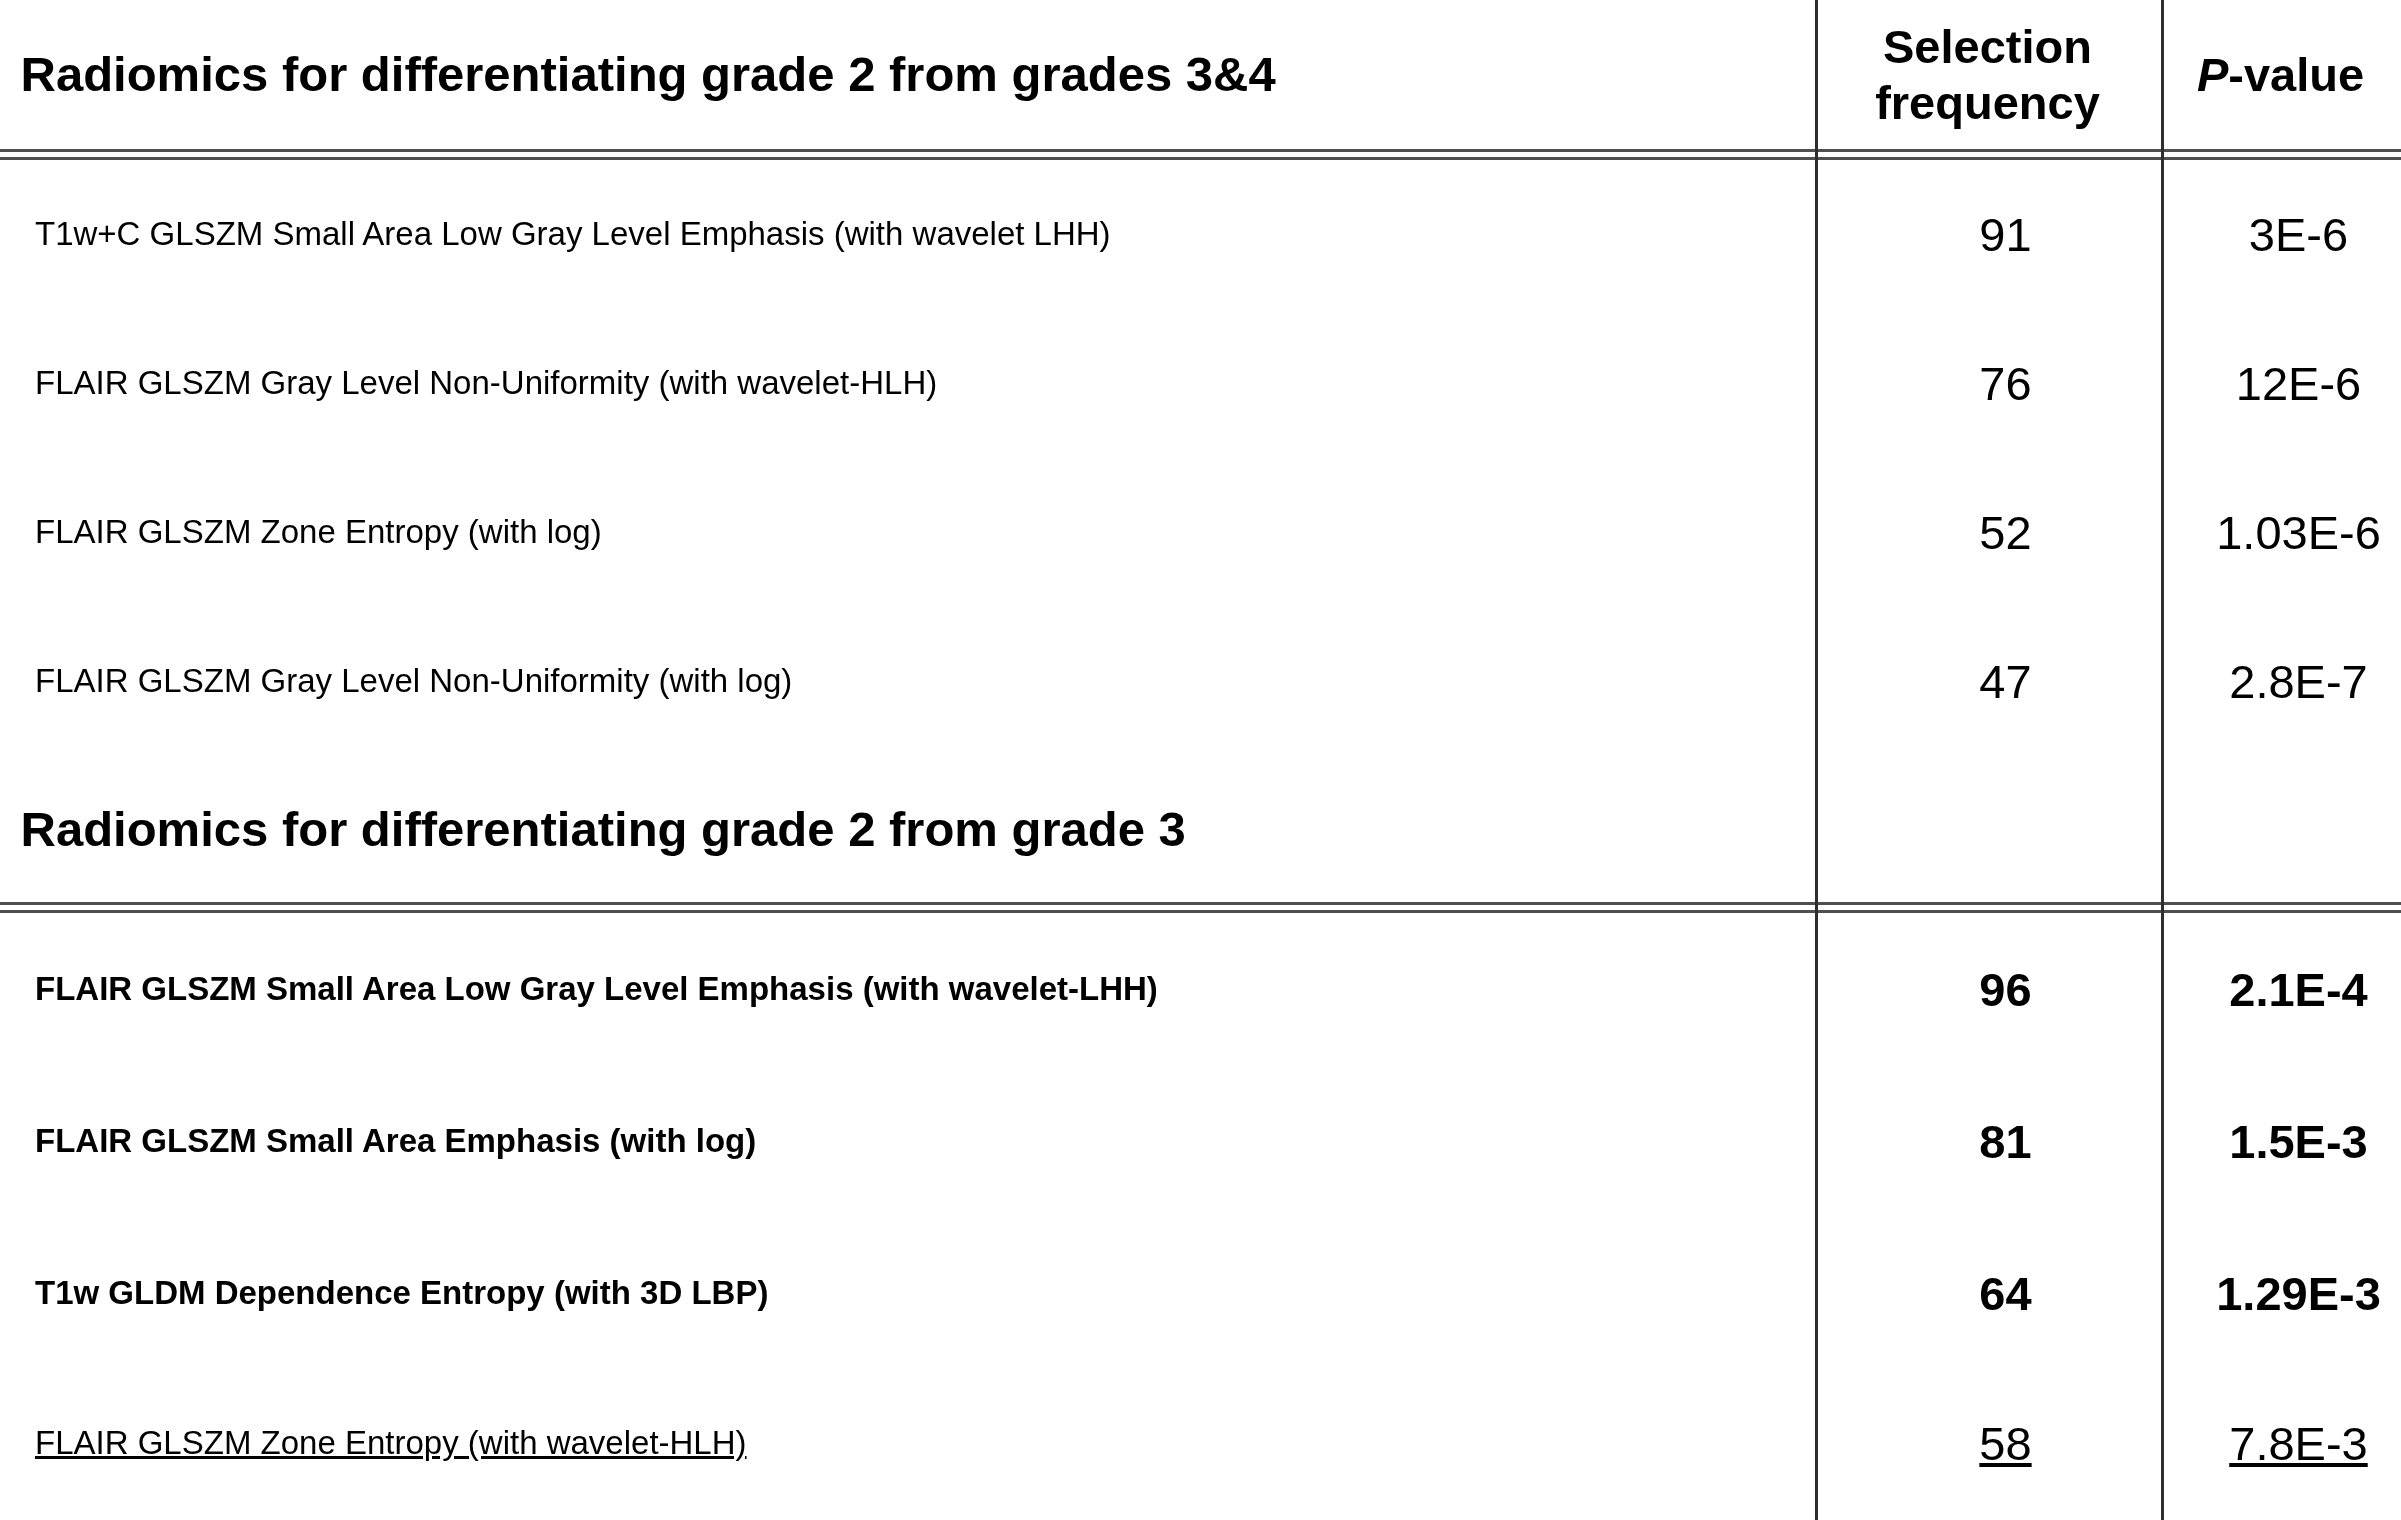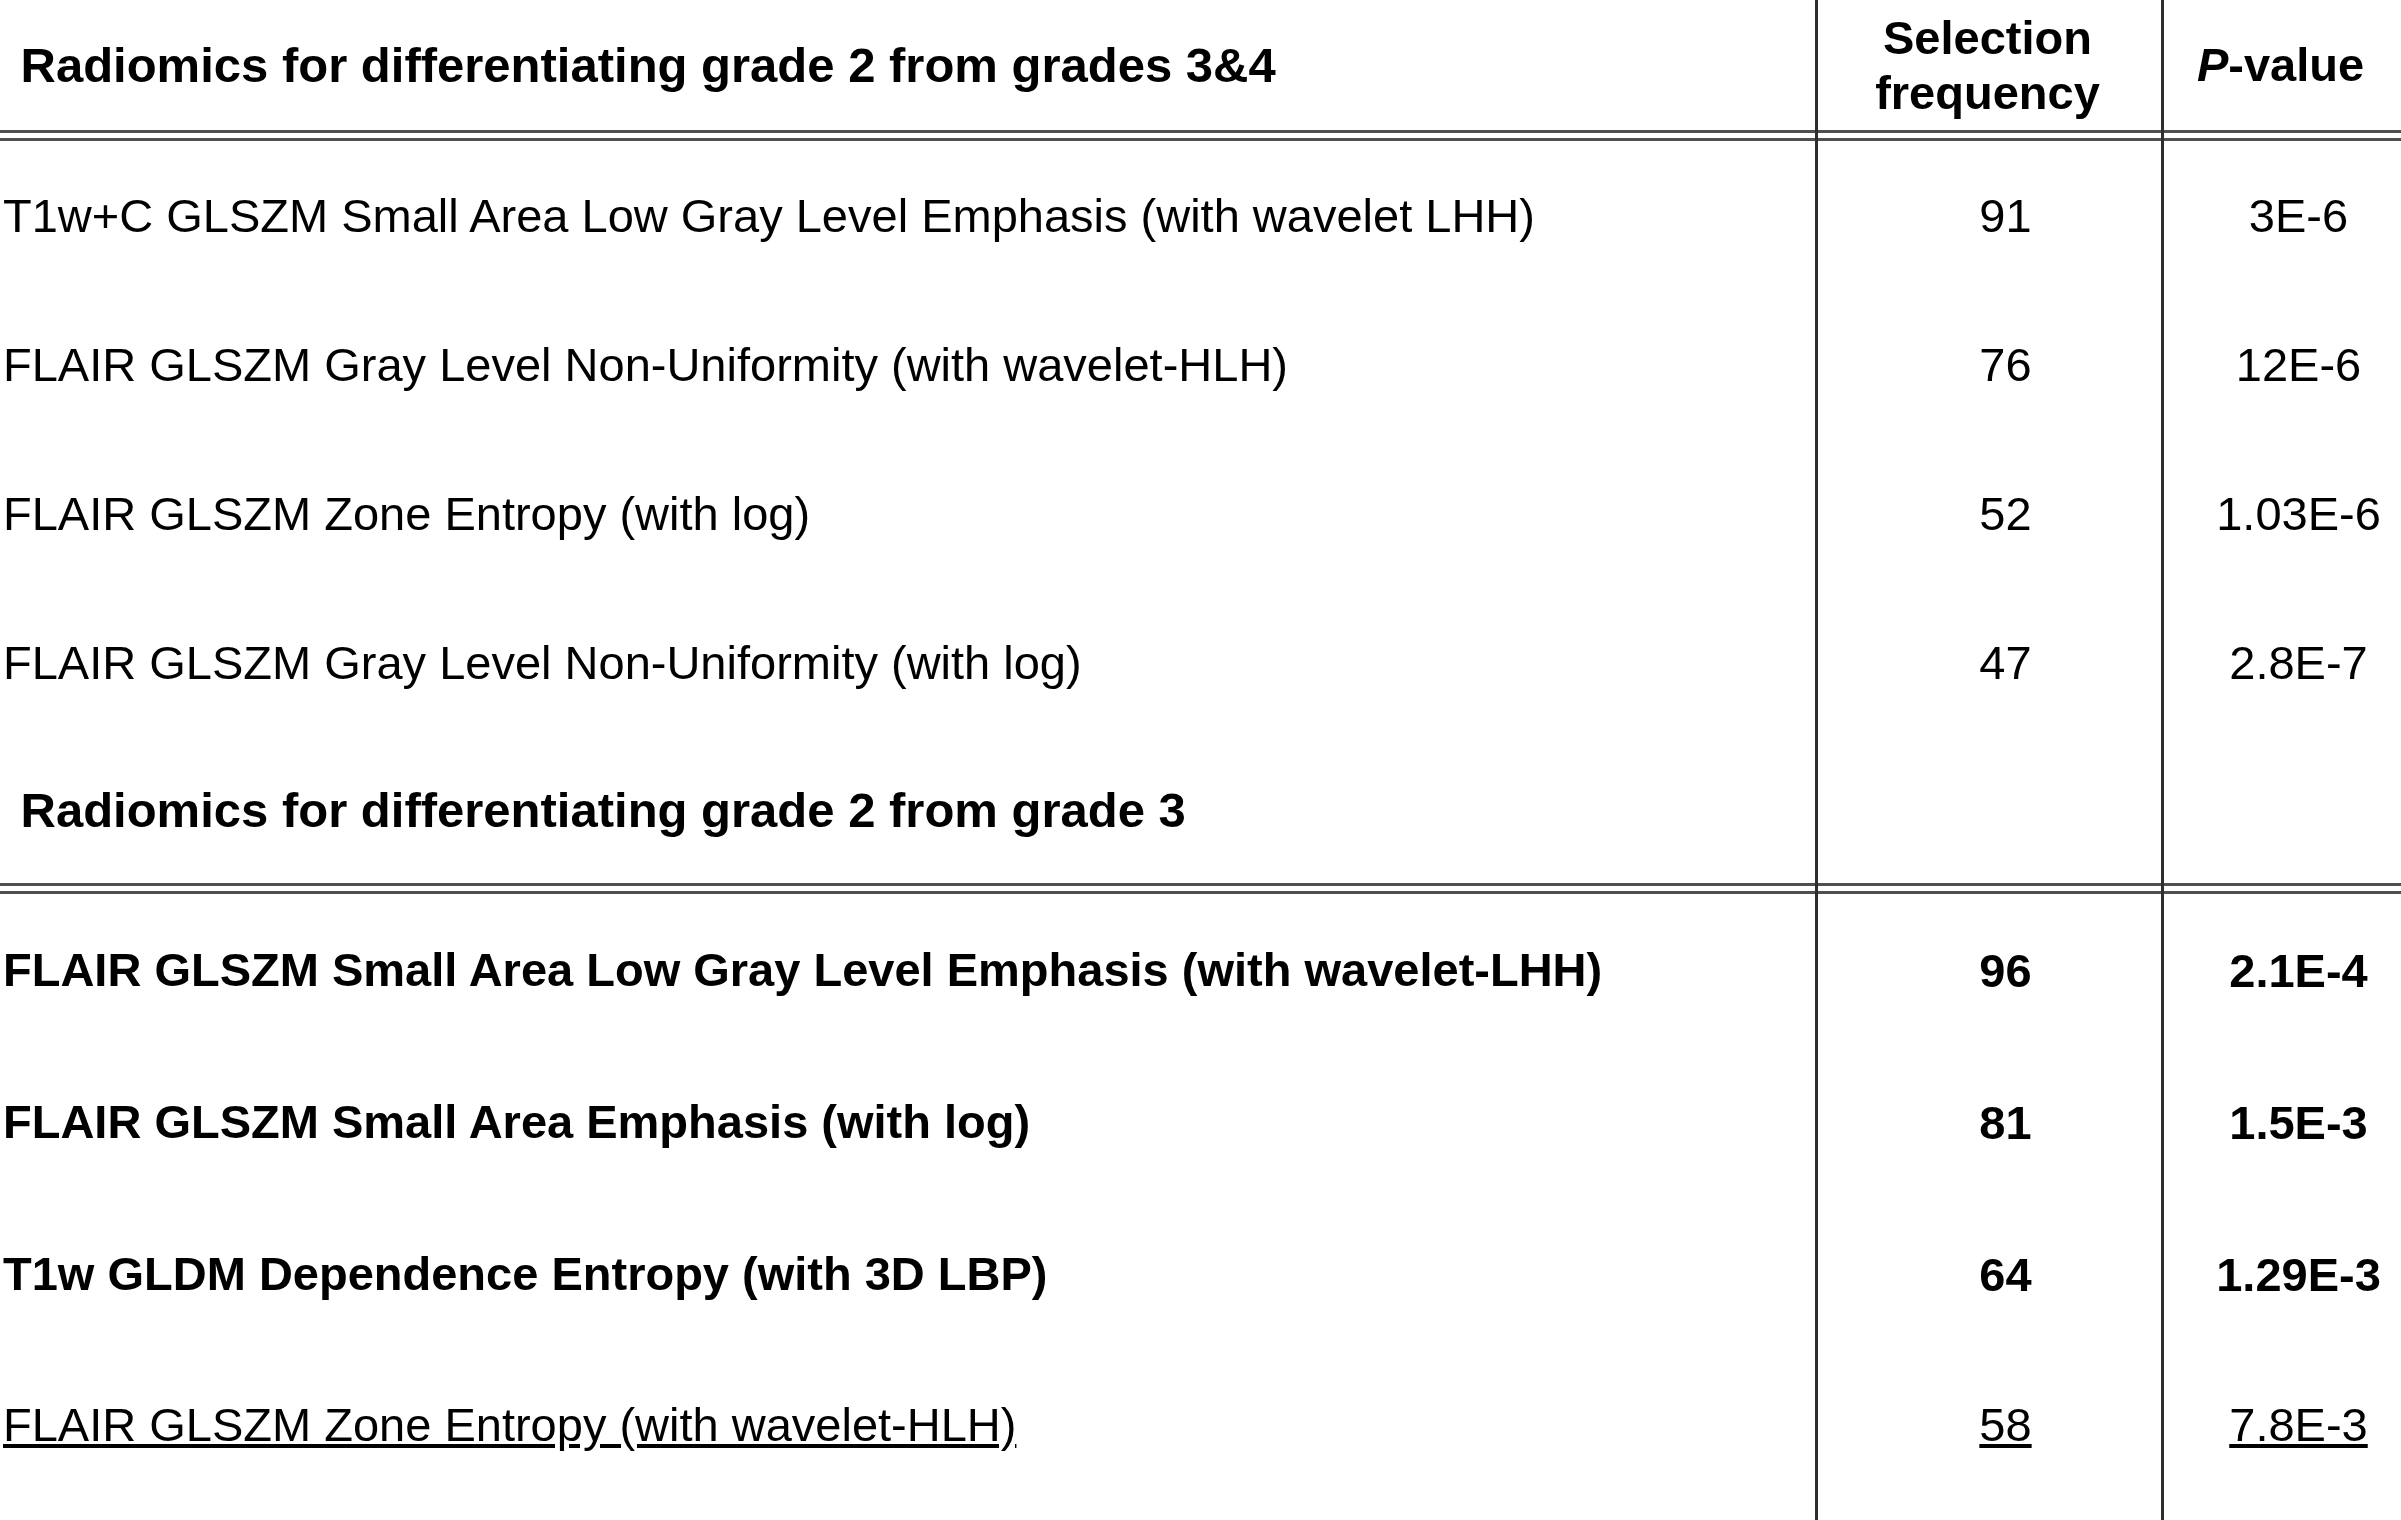--- a/index.html
+++ b/index.html
@@ -10,30 +10,30 @@
     background: #ffffff;
     color: #000000;
     font-family: "Liberation Sans", sans-serif;
     overflow: hidden;
   }
   .row {
     display: grid;
     grid-template-columns: 1815px 345px 241px;
     align-items: center;
   }
-  .h-header   { height: 130px; }
+  .h-header   { height: 149px; }
   .h-rule     { height: 11px; }
   .h-row      { height: 149px; }
   .h-section  { height: 146px; }
   .h-row2     { height: 152px; font-weight: bold; }
   .h-rowlast  { height: 149px; text-decoration: underline; }
 
   .feature-cell {
-    padding-left: 3px;
-    font-size: 47px;
+    padding-left: 35px;
+    font-size: 33px;
     line-height: 1.1;
     letter-spacing: 0px;
   }
   .num-cell {
     text-align: center;
     font-size: 47px;
     padding-left: 36px;
   }
   .title-cell {
     padding-left: 20.5px;

